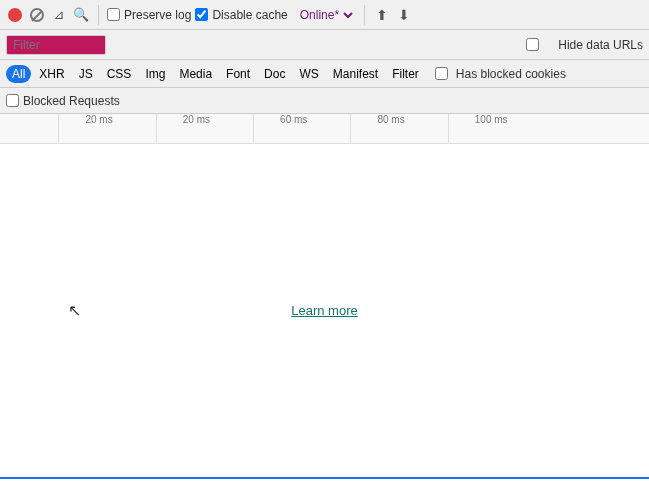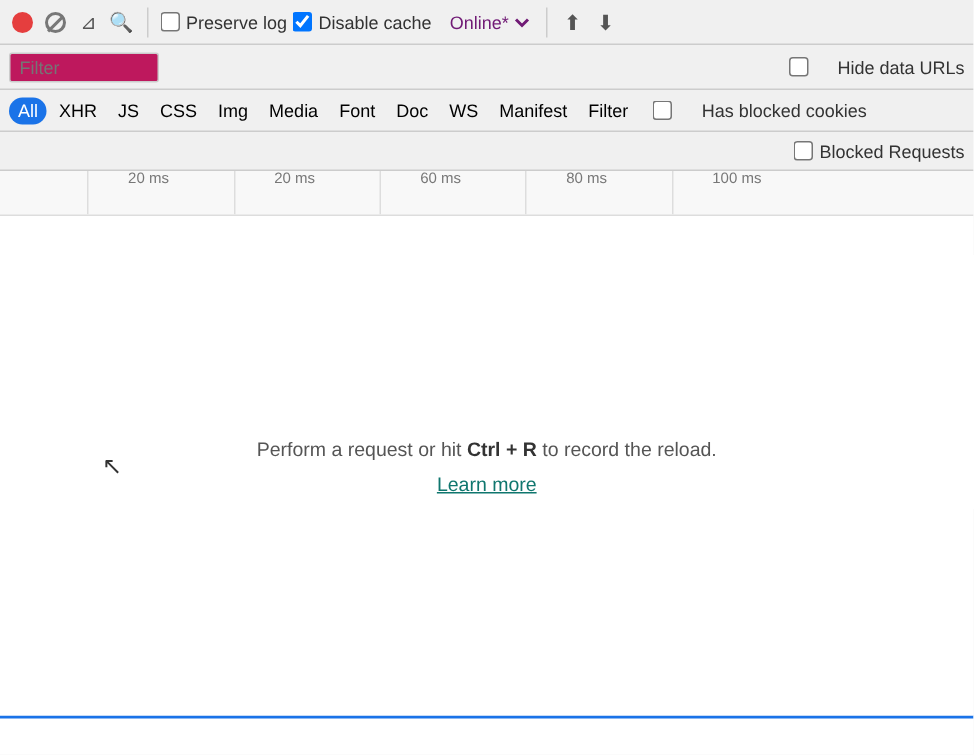--- a/index.html
+++ b/index.html
@@ -155,37 +155,36 @@
       color: #000000;
     }
     .filter-tab.active {
       background: #1a73e8;
       color: white;
       border-radius: 10px;
     }
     .has-blocked-label {
       display: flex;
       align-items: center;
-      gap: 20px;
+      gap: 8px;
       font-size: 12px;
       color: #333;
       cursor: pointer;
       margin-left: 8px;
     }
 
     
     .toolbar-row4 {
       display: flex;
       align-items: center;
       background: #f0f0f0;
       border-bottom: 1px solid #ccc;
       padding: 0 6px;
       height: 26px;
       flex-shrink: 0;
-      justify-content: flex-end;
     }
     .blocked-requests-label {
       display: flex;
       align-items: center;
       gap: 4px;
       font-size: 12px;
       color: #333;
       cursor: pointer;
     }
 
@@ -354,21 +353,18 @@
   <div class="timeline-vline" style="left: 39%;"></div>
   <div class="timeline-tick" style="left: 39%;">60 ms</div>
   <div class="timeline-vline" style="left: 54%;"></div>
   <div class="timeline-tick" style="left: 54%;">80 ms</div>
   <div class="timeline-vline" style="left: 69%;"></div>
   <div class="timeline-tick" style="left: 69%;">100 ms</div>
 </div>
 
 <div class="main-content">
   <div class="cursor-indicator">↖</div>
-  <div class="perform-text">
-    <span>Perform a request or hit </span><span class="ctrl-r">Ctrl + R</span><span> to record the reload.</span>
-  </div>
   <a class="learn-more-link" href="#">Learn more</a>
 </div>
 
 <div class="bottom-bar">
   <input class="bottom-search-input" type="text" style="">
 </div>
 
 </body></html>

